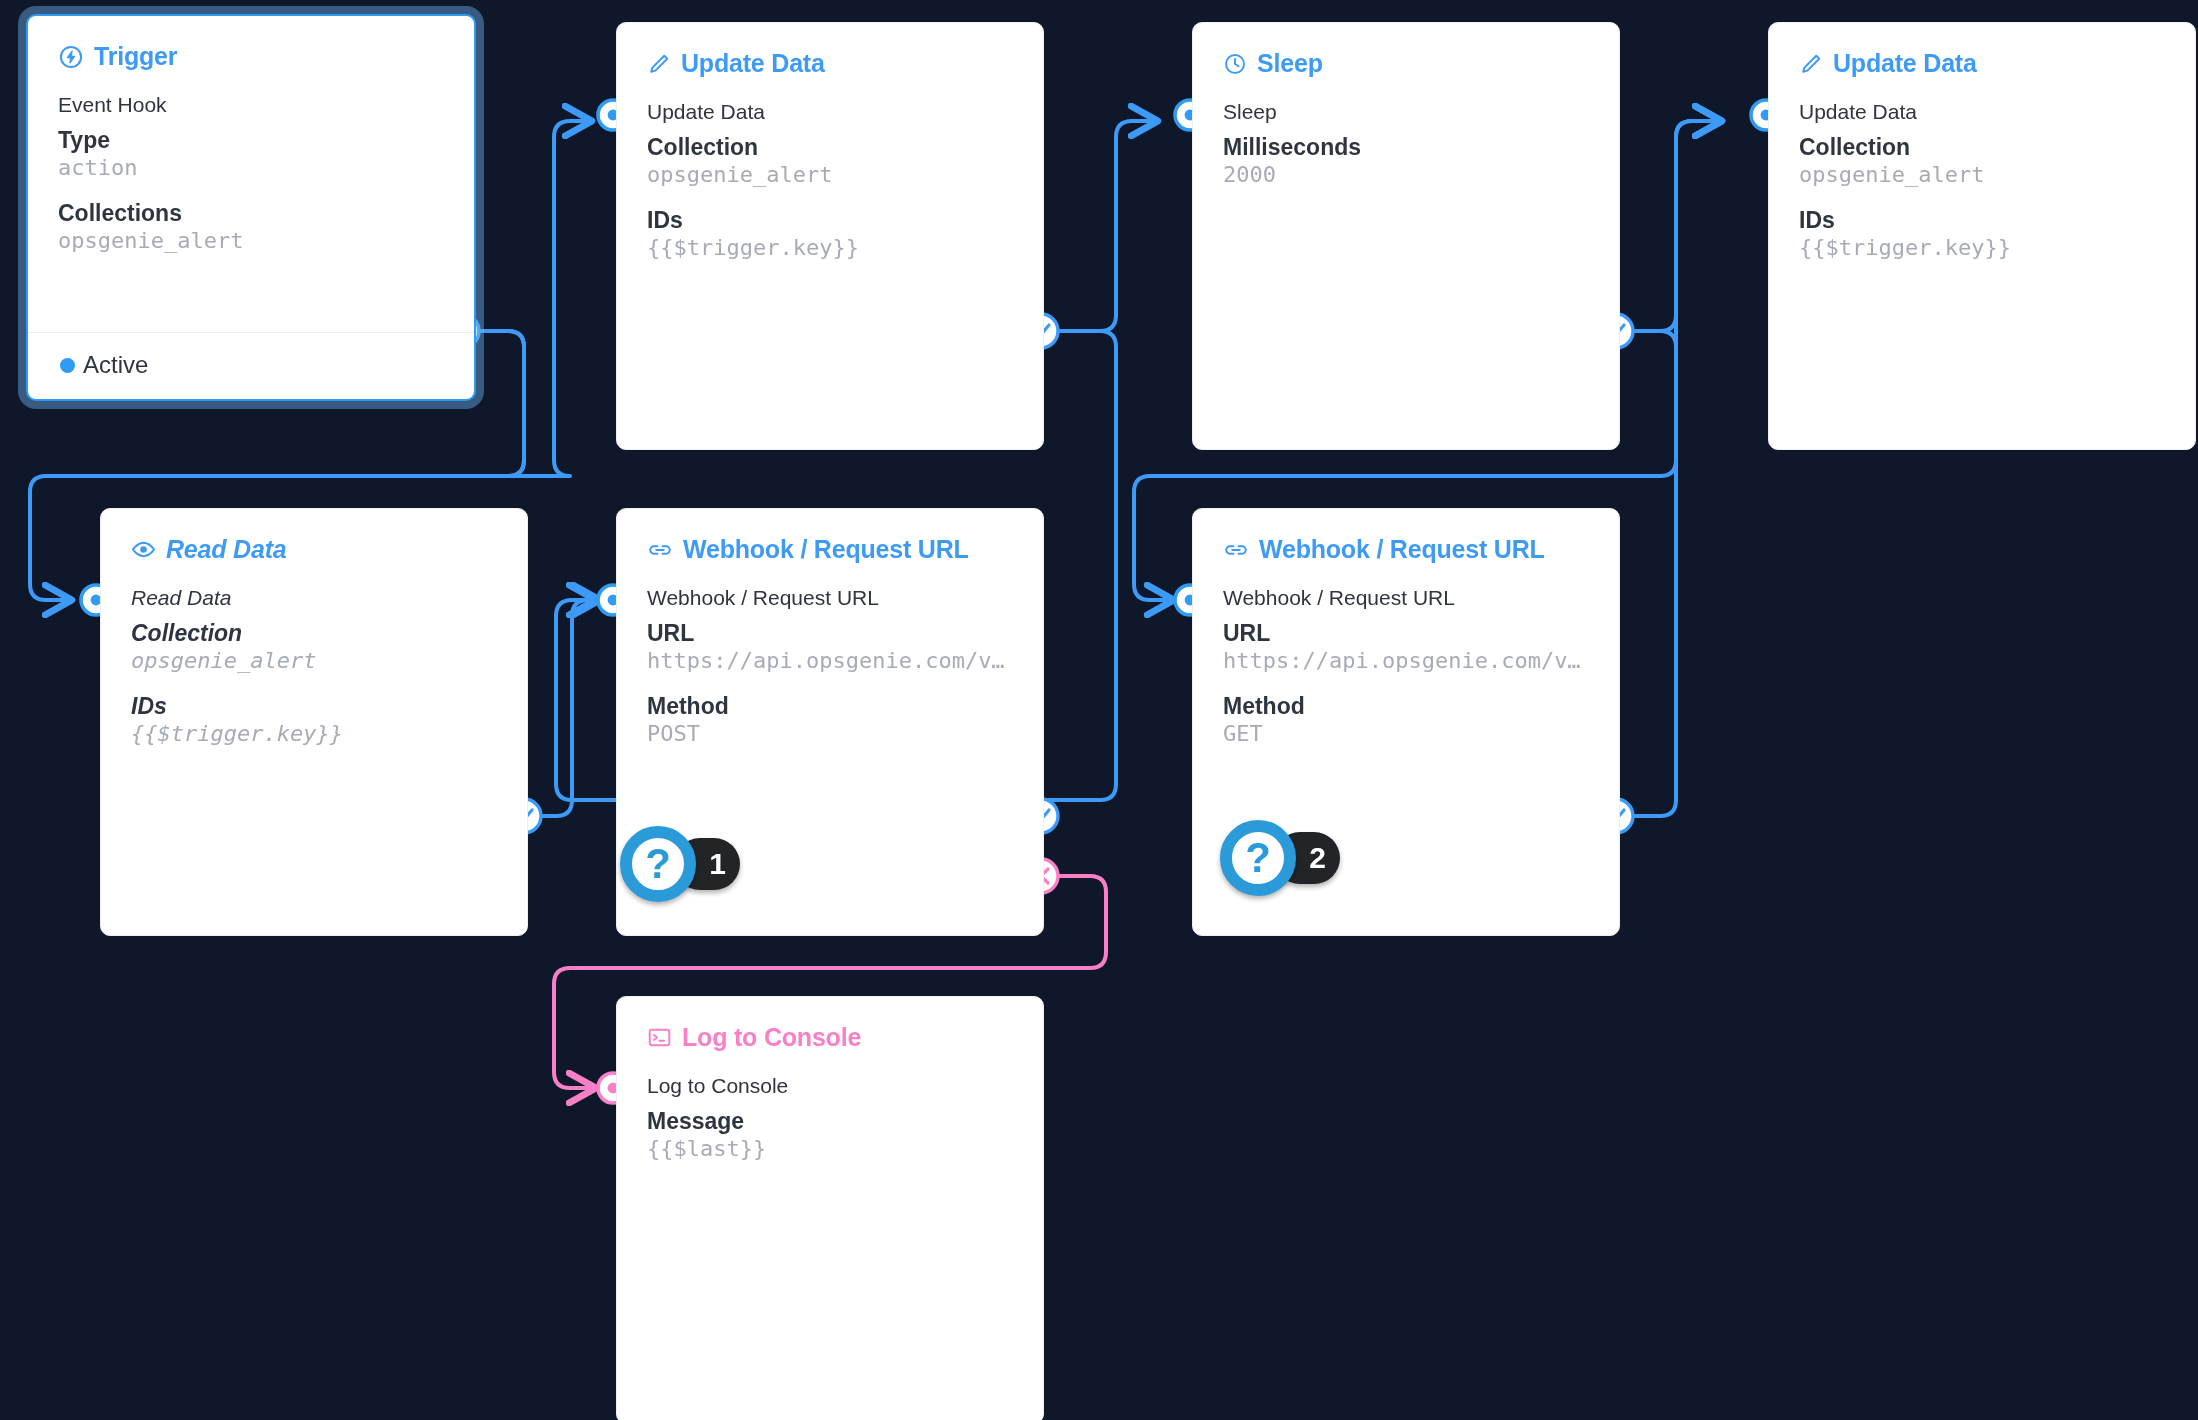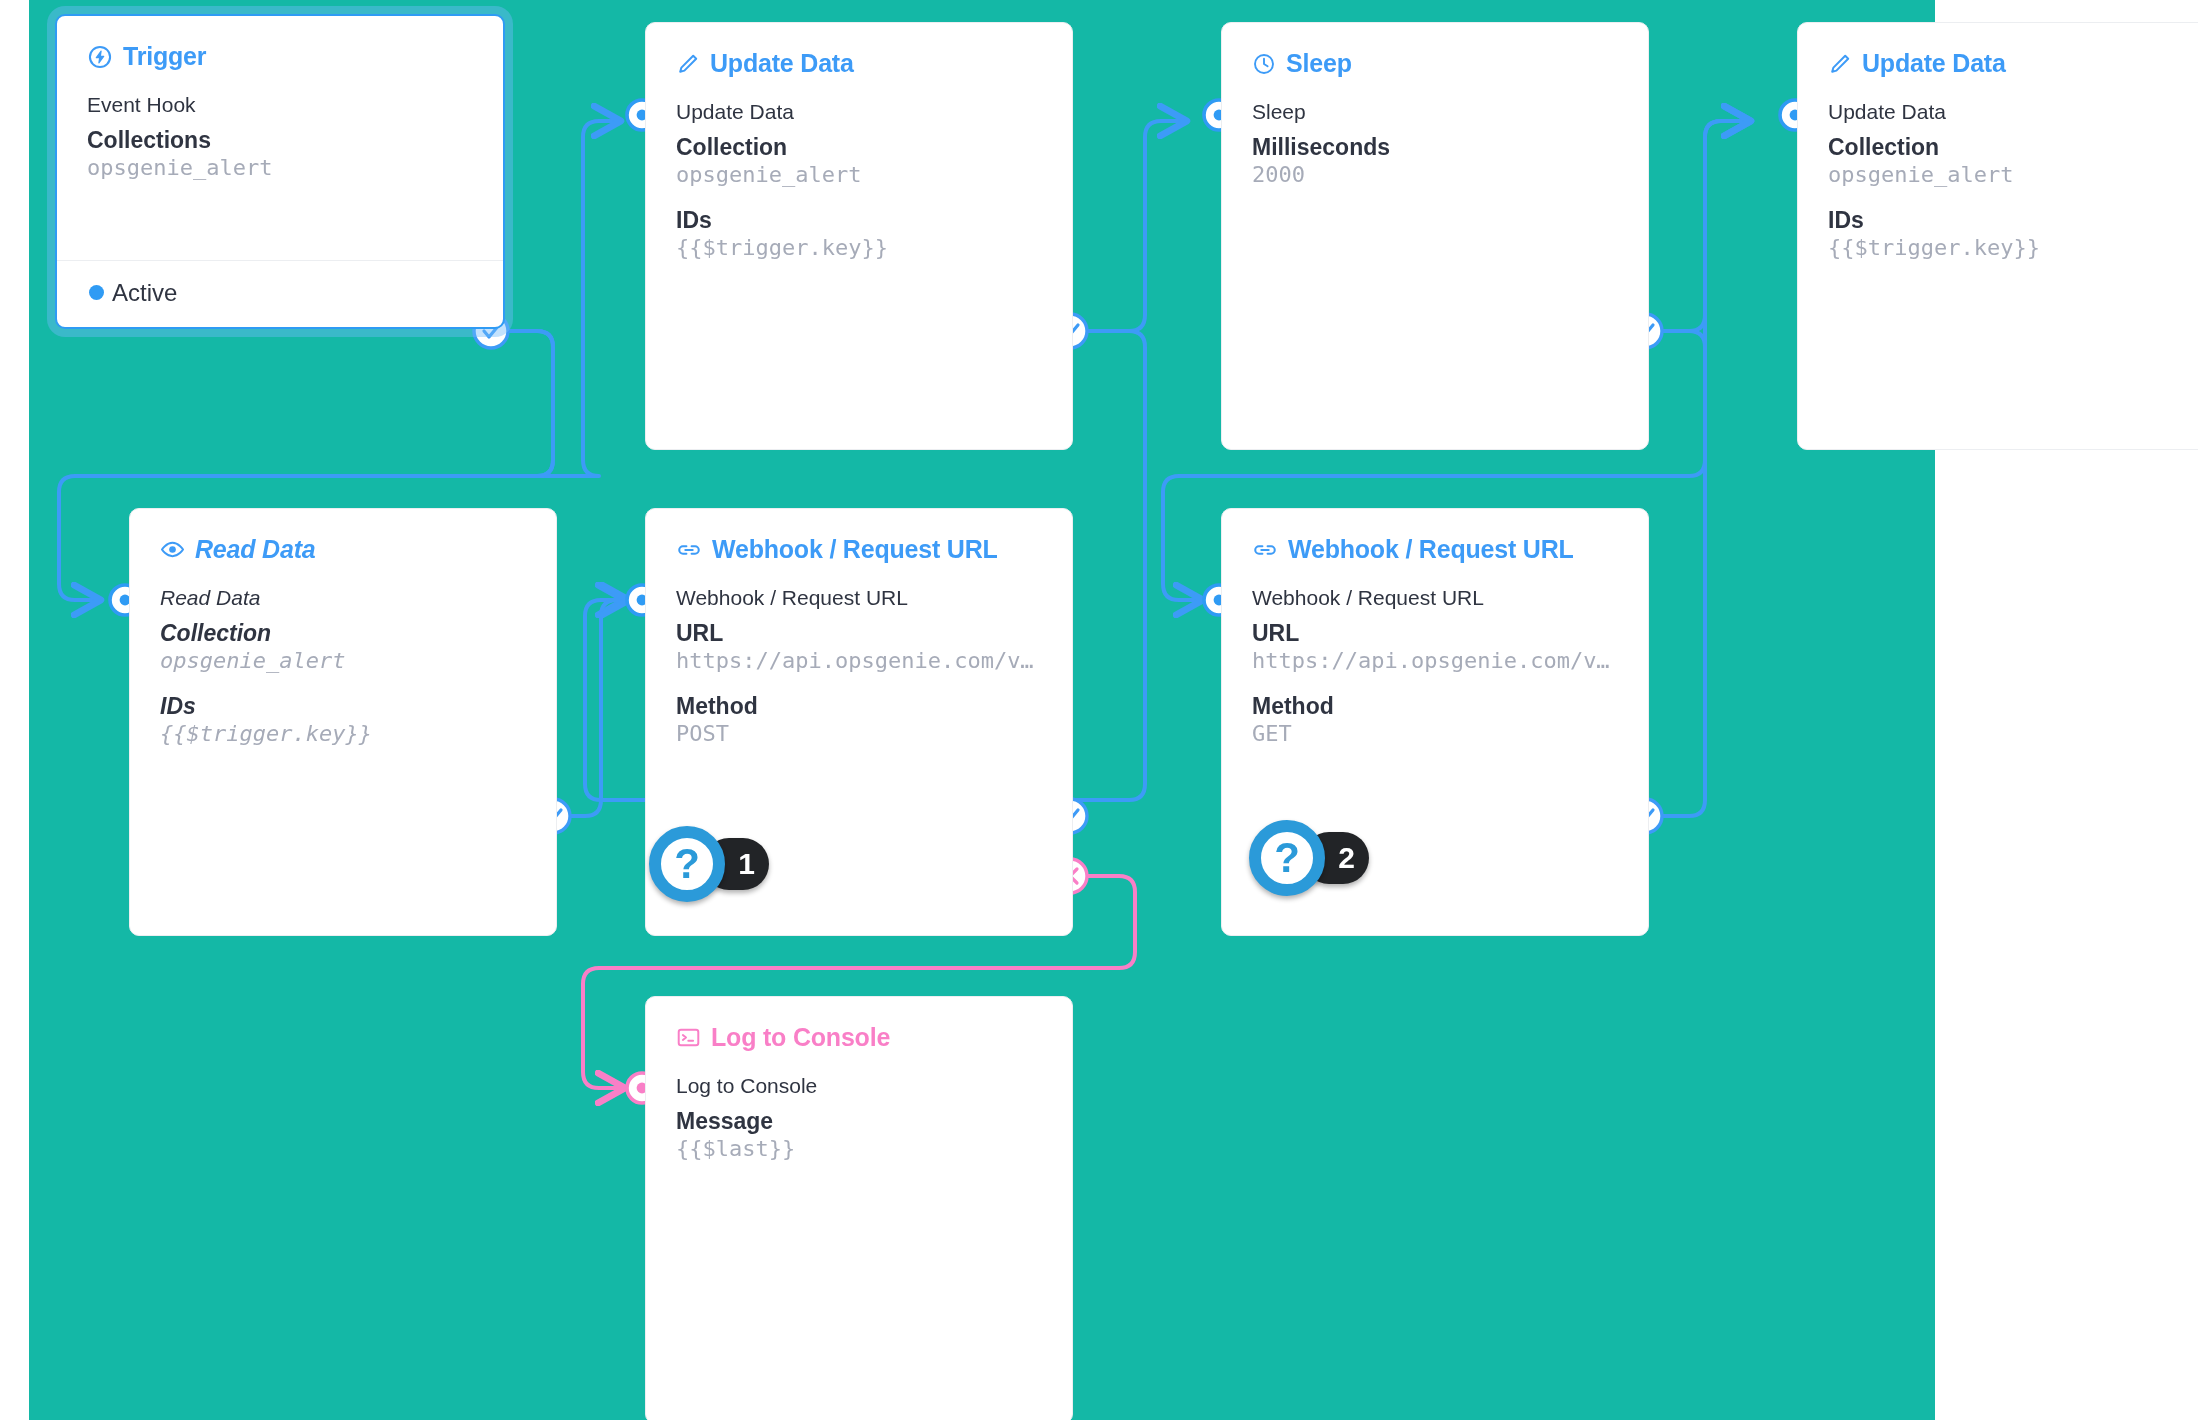--- a/index.html
+++ b/index.html
@@ -6,24 +6,23 @@
   * { box-sizing: border-box; }
   html, body {
     margin: 0; padding: 0;
     width: 2198px; height: 1420px;
     background: #ffffff;
     font-family: "Liberation Sans", sans-serif;
     overflow: hidden;
   }
   #canvas {
     position: relative;
-    width: 1906px;
+    width: 2198px;
     height: 1420px;
-    background: #14b8a6;
-    margin-left: 29px;
+    background: #0f172a;
   }
   #wires {
     position: absolute;
     left: 0; top: 0;
     width: 2198px; height: 1420px;
     pointer-events: none;
     z-index: 1;
   }
 
   
@@ -222,20 +221,24 @@
       <span>
         <svg width="26" height="26" viewBox="0 0 24 24" fill="none" stroke="#3d9bf7" stroke-width="1.9" stroke-linecap="round" stroke-linejoin="round">
           <circle cx="12" cy="12" r="9.3"></circle>
           <path d="M13 6.6 L8.6 12.6 H11.7 L11 17.4 L15.4 11.4 H12.3 Z" fill="#3d9bf7" stroke-width="1.1"></path>
         </svg>
       </span>
       <span>Trigger</span>
     </div>
     <div class="node-name">Event Hook</div>
     <div class="field">
+      <div class="field-label">Type</div>
+      <div class="field-value">action</div>
+    </div>
+    <div class="field">
       <div class="field-label">Collections</div>
       <div class="field-value">opsgenie_alert</div>
     </div>
     <div style="height:42px;"></div>
     <div class="card-sep"></div>
     <div class="status-row">
       <span class="status-dot"></span>
       <span>Active</span>
     </div>
   </div>

